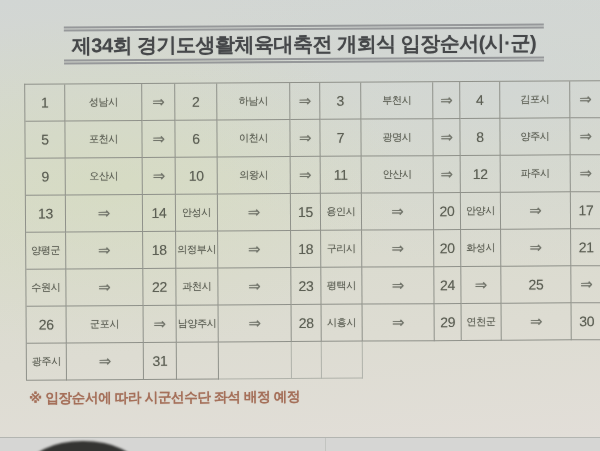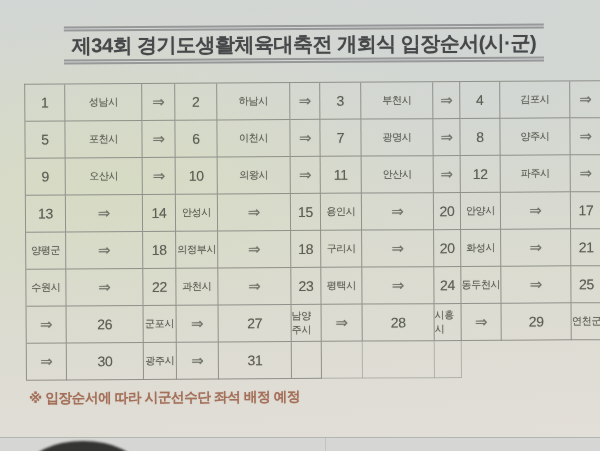--- a/index.html
+++ b/index.html
@@ -190,34 +190,32 @@
         <div class="cell city">과천시</div>
         <div class="cell arrow">
           <span>⇒</span>
         </div>
         <div class="cell num">23</div>
         <div class="cell city">평택시</div>
         <div class="cell arrow">
           <span>⇒</span>
         </div>
         <div class="cell num">24</div>
-        <div class="cell city">동두천시</div>
         <div class="cell arrow">
           <span>⇒</span>
         </div>
         <div class="cell num">25</div>
         <div class="cell arrow">
           <span>⇒</span>
         </div>
         <div class="cell num">26</div>
         <div class="cell city">군포시</div>
         <div class="cell arrow">
           <span>⇒</span>
         </div>
-        <div class="cell num">27</div>
         <div class="cell city">남양주시</div>
         <div class="cell arrow">
           <span>⇒</span>
         </div>
         <div class="cell num">28</div>
         <div class="cell city">시흥시</div>
         <div class="cell arrow">
           <span>⇒</span>
         </div>
         <div class="cell num">29</div>

